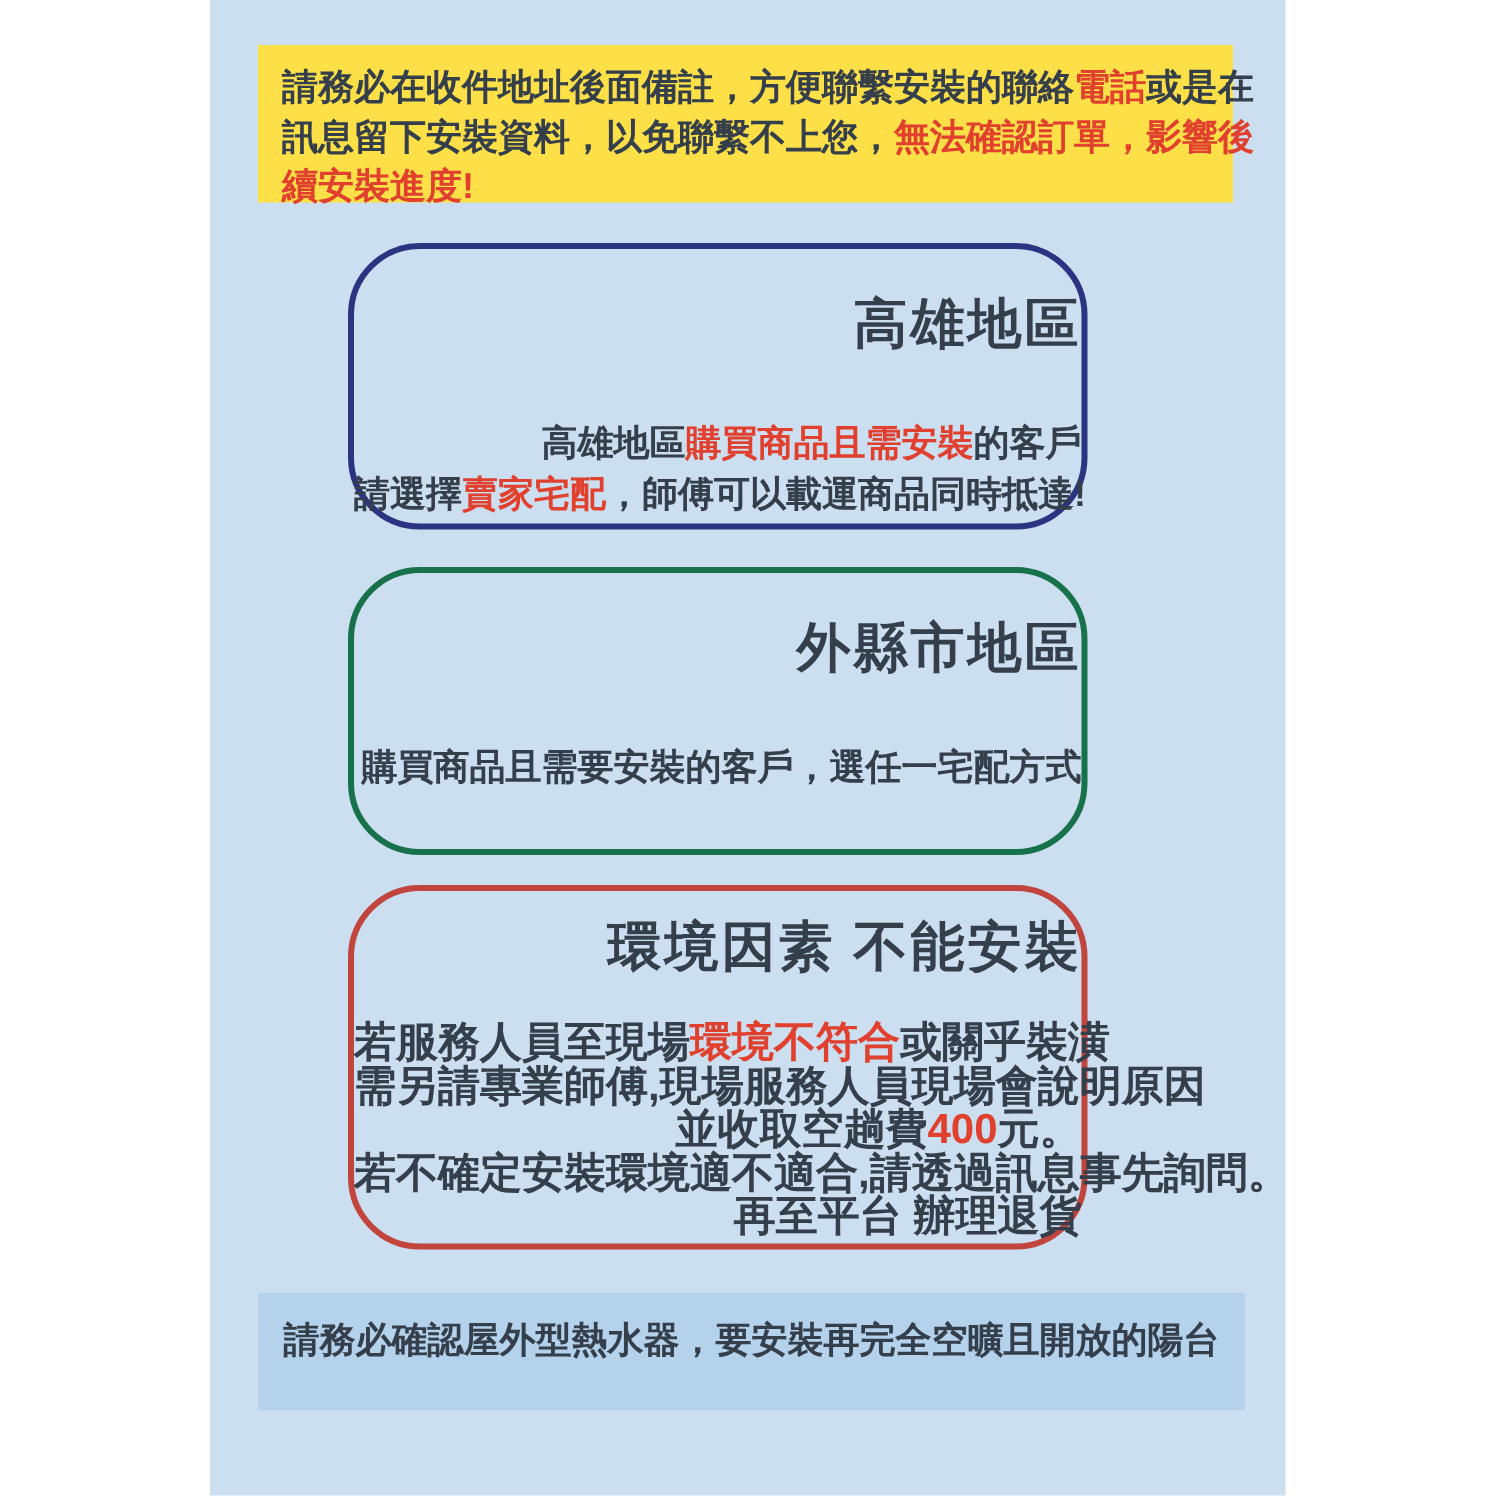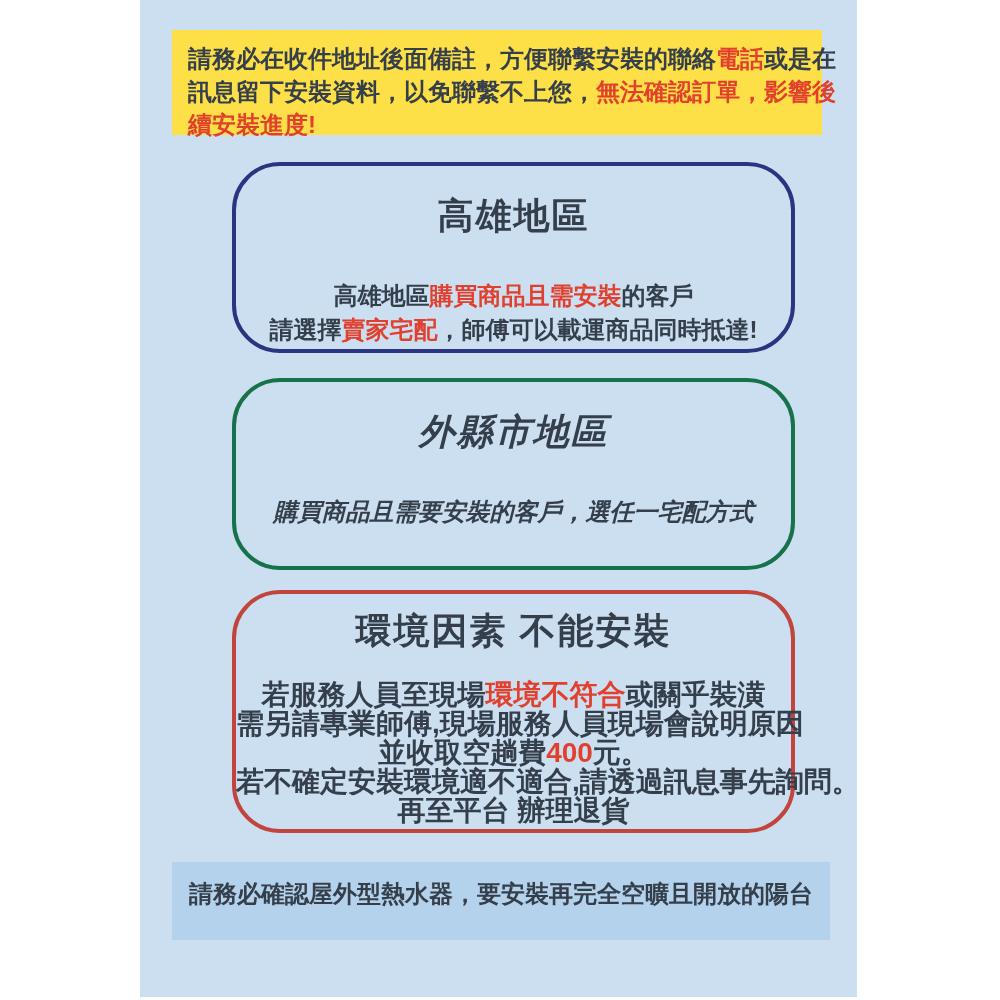--- a/index.html
+++ b/index.html
@@ -33,24 +33,24 @@
     text-align: left;
   }
   .note-bottom {
     left: 32px; top: 862px; width: 658px; height: 78px;
     padding-top: 15px;
     font-size: 24px; line-height: 34px;
     text-align: center;
   }
   .rbox {
     position: absolute;
-    left: 92px; width: 563px;
+    left: 92px; width: 493px;
     border: 4px solid #ec4899;
     border-radius: 48px;
-    text-align: center;
+    text-align: right;
     color: var(--dark);
   }
   .rbox-1 { top: 162px; height: 191px; }
   .rbox-2 { top: 378px; height: 192px; }
   .rbox-3 { top: 590px; height: 243px; }
   .rbox h2 {
     font-size: 36px;
     letter-spacing: 2px;
     font-weight: bold;
     color: var(--dark);
@@ -84,21 +84,21 @@
       </div>
 
     <div class="rbox rbox-1" style="border-color: rgb(42, 52, 128);">
       <h2>高雄地區</h2>
       <div class="body">
           <div class="line"><span>高雄地區</span><span class="red">購買商品且需安裝</span><span>的客戶</span></div>
           <div class="line"><span>請選擇</span><span class="red">賣家宅配</span><span>，師傅可以載運商品同時抵達!</span></div>
         </div>
     </div>
 
-    <div class="rbox rbox-2" style="border-color: rgb(23, 113, 74); font-style: italic;">
+    <div class="rbox rbox-2" style="border-color: rgb(23, 113, 74);">
       <h2>外縣市地區</h2>
       <div class="body">
           <div class="line"><span>購買商品且需要安裝的客戶，選任一宅配方式</span></div>
         </div>
     </div>
 
     <div class="rbox rbox-3" style="border-color: rgb(193, 69, 60);">
       <h2>環境因素 不能安裝</h2>
       <div class="body">
           <div class="line"><span>若服務人員至現場</span><span class="red">環境不符合</span><span>或關乎裝潢</span></div>

